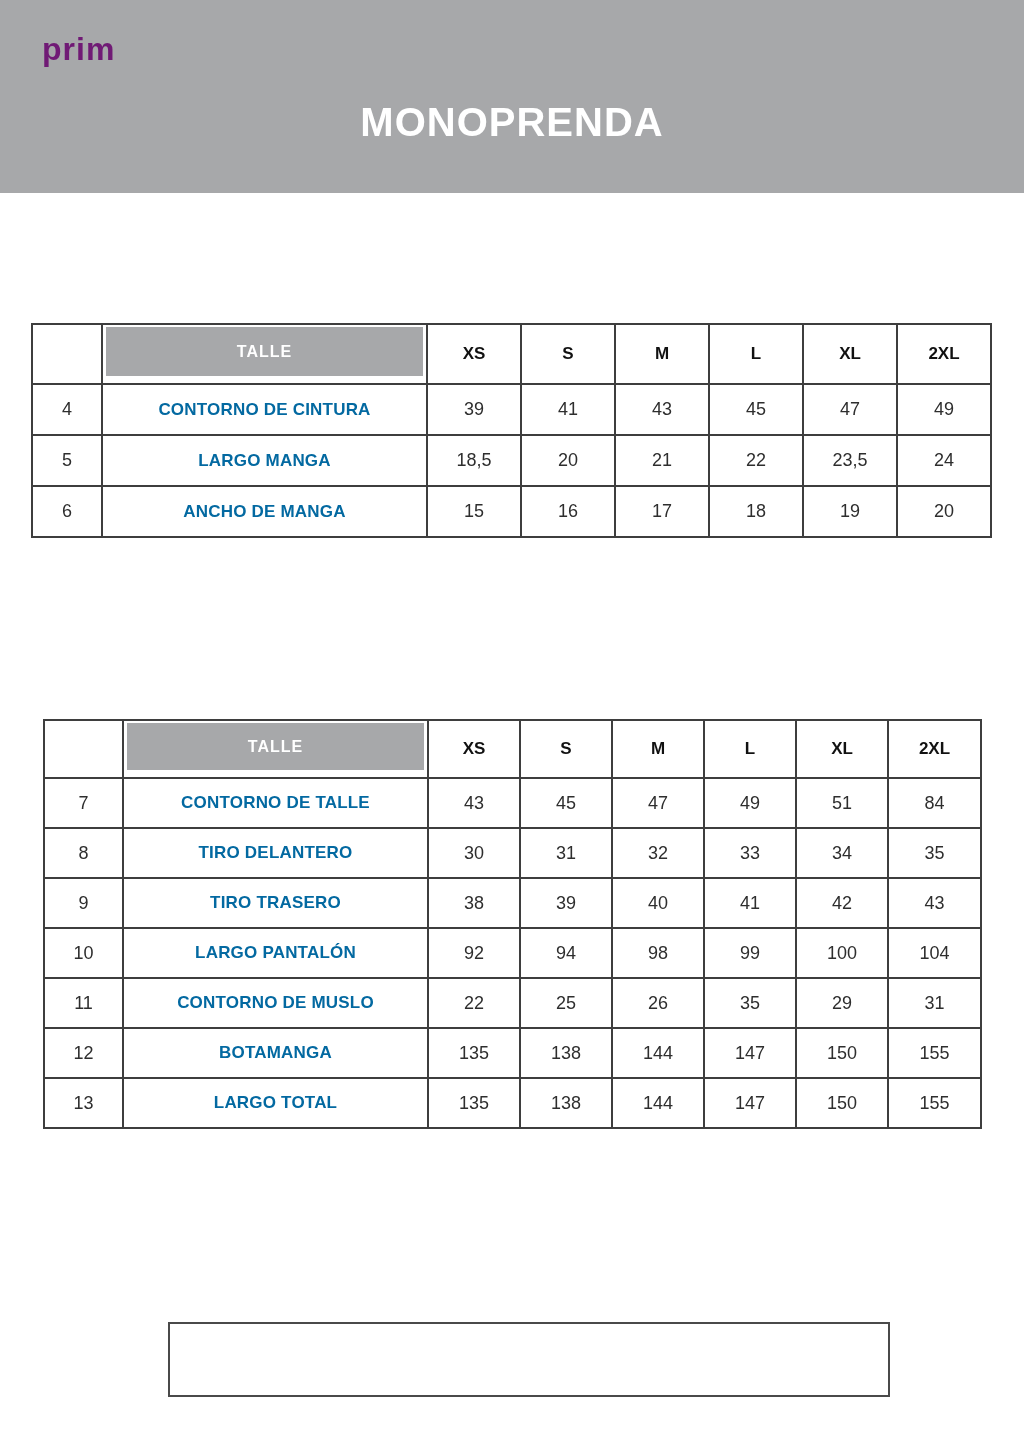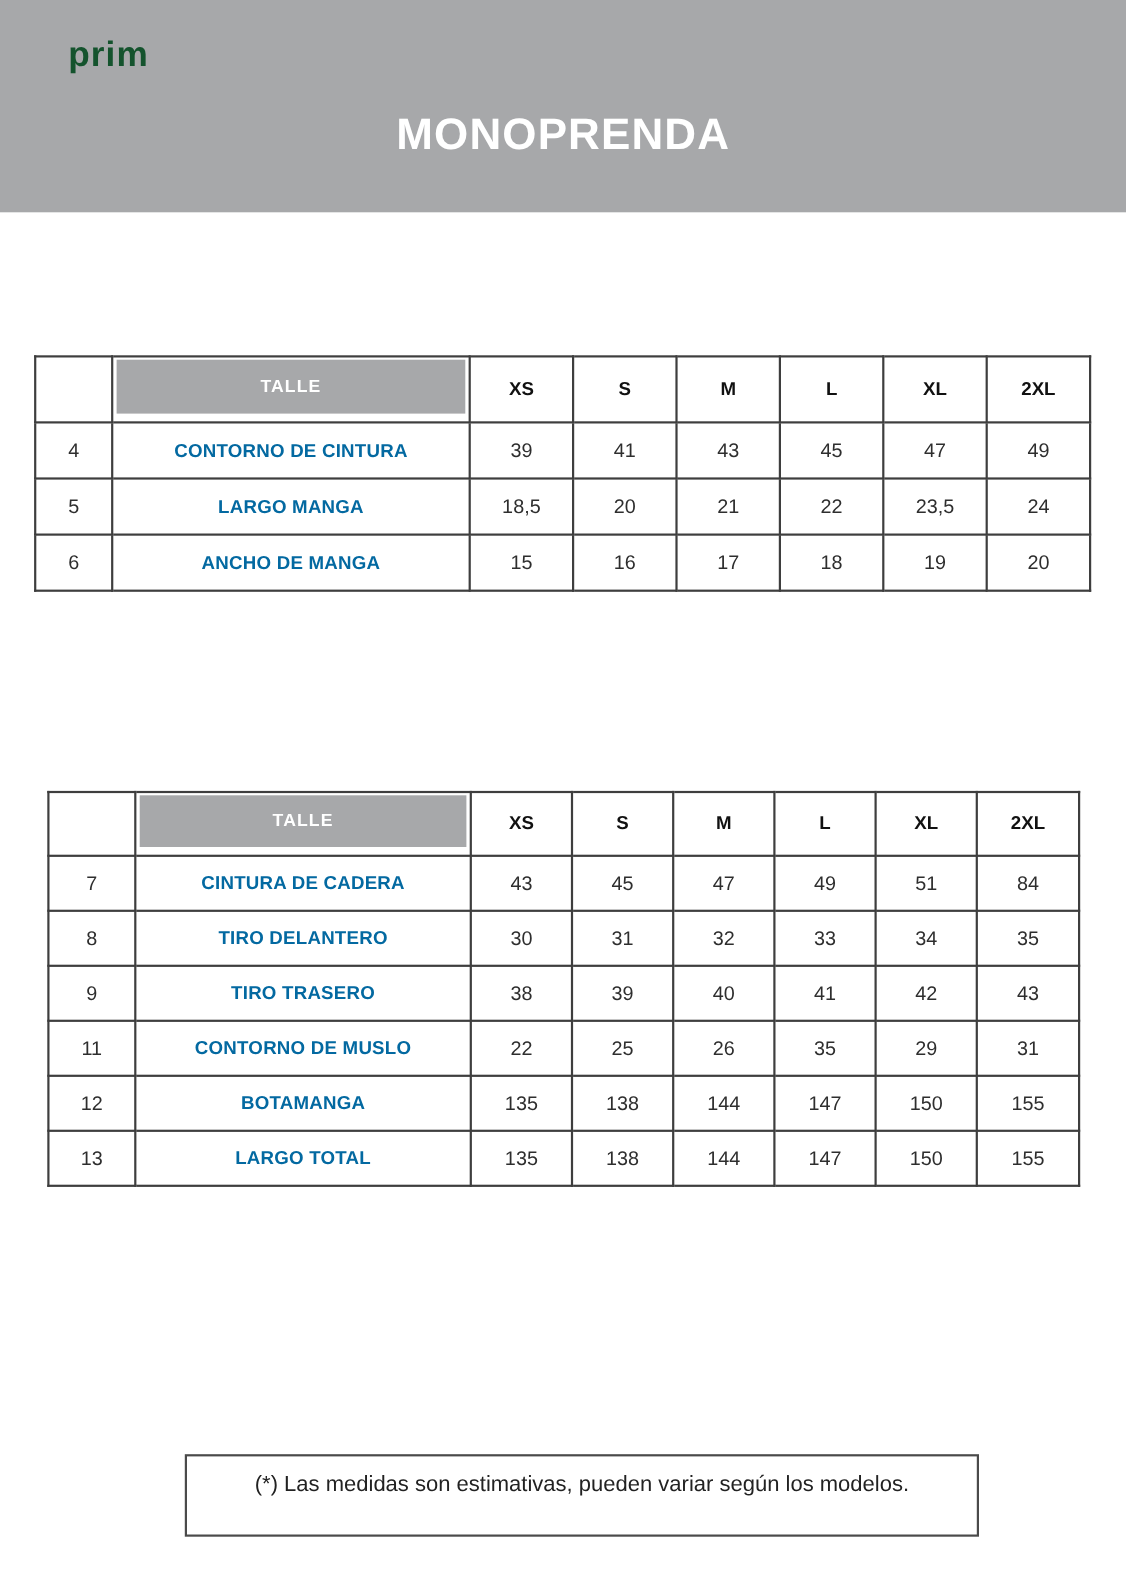--- a/index.html
+++ b/index.html
@@ -22,22 +22,22 @@
 
   
   .banner {
     position: absolute;
     top: 0; left: 0;
     width: 1024px; height: 193px;
     background: var(--banner-gray);
   }
   .logo {
     position: absolute;
-    left: 62px; top: 31px;
-    color: #14532d;
+    left: 42px; top: 31px;
+    color: #701a75;
     font-weight: bold;
     font-size: 32px;
     letter-spacing: 1px;
   }
   .banner-title {
     position: absolute;
     top: 100px; left: 0;
     width: 100%;
     text-align: center;
     color: #ffffff;
@@ -196,21 +196,21 @@
         </td>
         <td class="size-head">XS</td>
         <td class="size-head">S</td>
         <td class="size-head">M</td>
         <td class="size-head">L</td>
         <td class="size-head">XL</td>
         <td class="size-head">2XL</td>
       </tr>
       <tr class="row">
         <td class="num-cell">7</td>
-        <td class="label-cell">CINTURA DE CADERA</td>
+        <td class="label-cell">CONTORNO DE TALLE</td>
         <td class="val-cell">43</td>
         <td class="val-cell">45</td>
         <td class="val-cell">47</td>
         <td class="val-cell">49</td>
         <td class="val-cell">51</td>
         <td class="val-cell">84</td>
       </tr>
       <tr class="row">
         <td class="num-cell">8</td>
         <td class="label-cell">TIRO DELANTERO</td>
@@ -225,20 +225,30 @@
         <td class="num-cell">9</td>
         <td class="label-cell">TIRO TRASERO</td>
         <td class="val-cell">38</td>
         <td class="val-cell">39</td>
         <td class="val-cell">40</td>
         <td class="val-cell">41</td>
         <td class="val-cell">42</td>
         <td class="val-cell">43</td>
       </tr>
       <tr class="row">
+        <td class="num-cell">10</td>
+        <td class="label-cell">LARGO PANTALÓN</td>
+        <td class="val-cell">92</td>
+        <td class="val-cell">94</td>
+        <td class="val-cell">98</td>
+        <td class="val-cell">99</td>
+        <td class="val-cell">100</td>
+        <td class="val-cell">104</td>
+      </tr>
+      <tr class="row">
         <td class="num-cell">11</td>
         <td class="label-cell">CONTORNO DE MUSLO</td>
         <td class="val-cell">22</td>
         <td class="val-cell">25</td>
         <td class="val-cell">26</td>
         <td class="val-cell">35</td>
         <td class="val-cell">29</td>
         <td class="val-cell">31</td>
       </tr>
       <tr class="row">
@@ -258,16 +268,15 @@
         <td class="val-cell">138</td>
         <td class="val-cell">144</td>
         <td class="val-cell">147</td>
         <td class="val-cell">150</td>
         <td class="val-cell">155</td>
       </tr>
     </tbody>
   </table>
 
   <div class="footnote">
-    <div class="fn-line1">(*) Las medidas son estimativas, pueden variar según los modelos.</div>
   </div>
 
 </div>
 
 </body></html>

